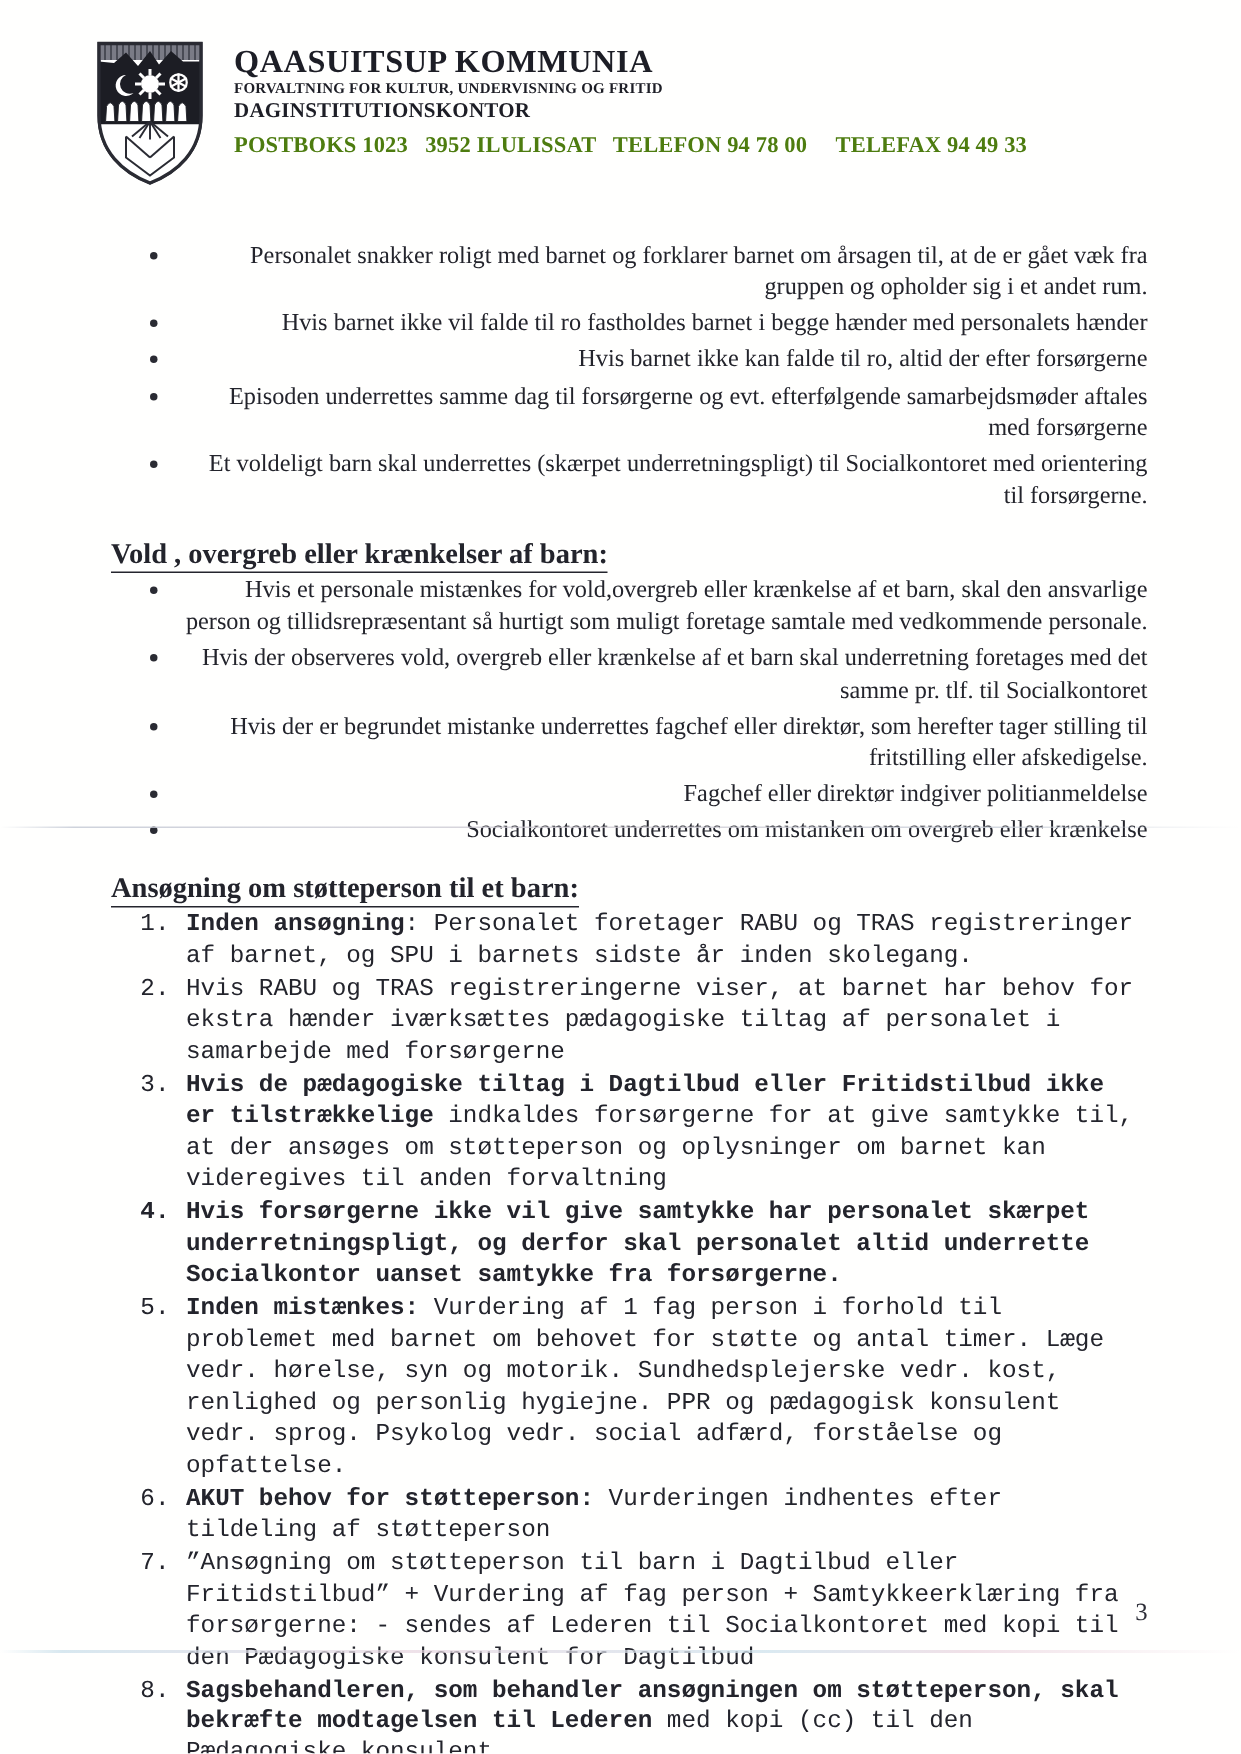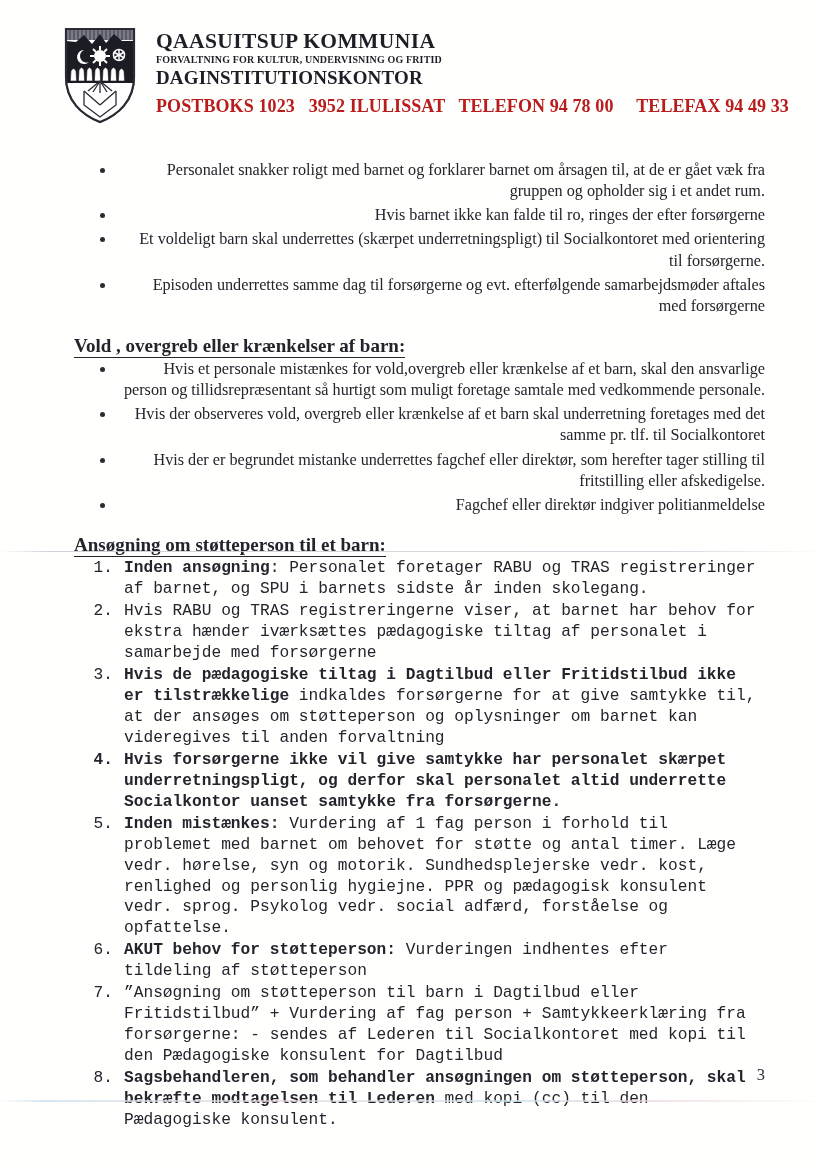--- a/index.html
+++ b/index.html
@@ -50,35 +50,35 @@
   }
   .org-dept {
     font-size: 10px;
     font-weight: bold;
     letter-spacing: 0.15px;
     line-height: 1.3;
     white-space: nowrap;
     color: #1d1e26;
   }
   .org-office {
-    font-size: 19px;
+    font-size: 14px;
     font-weight: bold;
     letter-spacing: 0.15px;
     line-height: 1.3;
     white-space: nowrap;
     color: #1d1e26;
   }
   .org-contact {
-    font-size: 18px;
+    font-size: 15px;
     font-weight: bold;
     letter-spacing: 0.1px;
     line-height: 1.35;
     margin-top: 3px;
     white-space: pre;
-    color: #b91c1c;
+    color: #4d7c0f;
   }
 
   
   .content {
     position: absolute;
     left: 0;
     top: 160px;
     width: 827px;
   }
 
@@ -277,33 +277,35 @@
       <div class="org-dept">FORVALTNING FOR KULTUR, UNDERVISNING OG FRITID</div>
       <div class="org-office">DAGINSTITUTIONSKONTOR</div>
       <div class="org-contact">POSTBOKS 1023   3952 ILULISSAT   TELEFON 94 78 00     TELEFAX 94 49 33</div>
     </div>
   </div>
 
   <div class="content">
 
     <ul class="bullets" id="intro-list">
         <li>Personalet snakker roligt med barnet og forklarer barnet om årsagen til, at de er gået væk fra gruppen og opholder sig i et andet rum.</li>
-        <li>Hvis barnet ikke kan falde til ro, ringes der efter forsørgerne</li>
+        <li>Hvis barnet ikke vil falde til ro fastholdes barnet i begge hænder med personalets hænder</li>
+        <li>Hvis barnet ikke kan falde til ro, altid der efter forsørgerne</li>
+        <li>Episoden underrettes samme dag til forsørgerne og evt. efterfølgende samarbejdsmøder aftales med forsørgerne</li>
         <li>Et voldeligt barn skal underrettes (skærpet underretningspligt) til Socialkontoret med orientering til forsørgerne.</li>
-        <li>Episoden underrettes samme dag til forsørgerne og evt. efterfølgende samarbejdsmøder aftales med forsørgerne</li>
       </ul>
 
     <div class="section-heading">
       <span class="u">Vold , overgreb eller krænkelser af barn:</span>
     </div>
     <ul class="bullets" id="vold-list">
         <li>Hvis et personale mistænkes for vold,overgreb eller krænkelse af et barn, skal den ansvarlige person og tillidsrepræsentant så hurtigt som muligt foretage samtale med vedkommende personale.</li>
         <li>Hvis der observeres vold, overgreb eller krænkelse af et barn skal underretning foretages med det samme pr. tlf. til Socialkontoret</li>
         <li>Hvis der er begrundet mistanke underrettes fagchef eller direktør, som herefter tager stilling til fritstilling eller afskedigelse.</li>
         <li>Fagchef eller direktør indgiver politianmeldelse</li>
+        <li>Socialkontoret underrettes om mistanken om overgreb eller krænkelse</li>
       </ul>
 
     <div class="section-heading">
       <span class="u">Ansøgning om støtteperson til et barn:</span>
     </div>
     <ol class="numbered" id="ans-list">
         <li class="bold-num"><b>Inden ansøgning</b>: Personalet foretager RABU og TRAS registreringer af barnet, og SPU i barnets sidste år inden skolegang.</li>
         <li>Hvis RABU og TRAS registreringerne viser, at barnet har behov for ekstra hænder iværksættes pædagogiske tiltag af personalet i samarbejde med forsørgerne</li>
         <li class="bold-num"><b>Hvis de pædagogiske tiltag i Dagtilbud eller Fritidstilbud ikke er tilstrækkelige</b> indkaldes forsørgerne for at give samtykke til, at der ansøges om støtteperson og oplysninger om barnet kan videregives til anden forvaltning</li>
         <li class="bold-num" style="font-weight: bold;">Hvis forsørgerne ikke vil give samtykke har personalet skærpet underretningspligt, og derfor skal personalet altid underrette Socialkontor uanset samtykke fra forsørgerne.</li>

